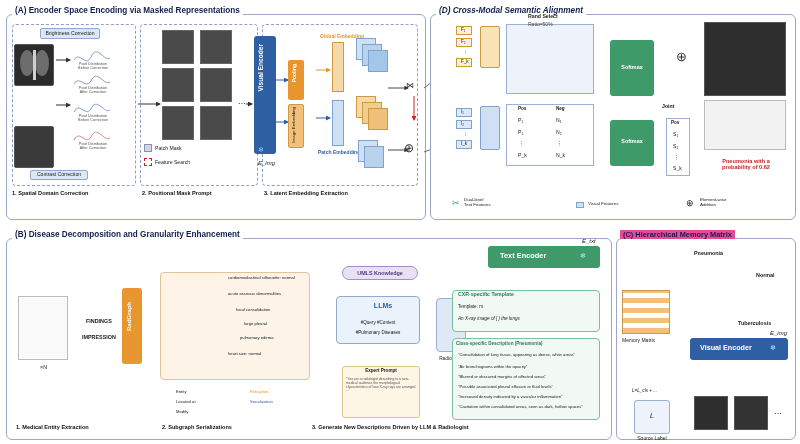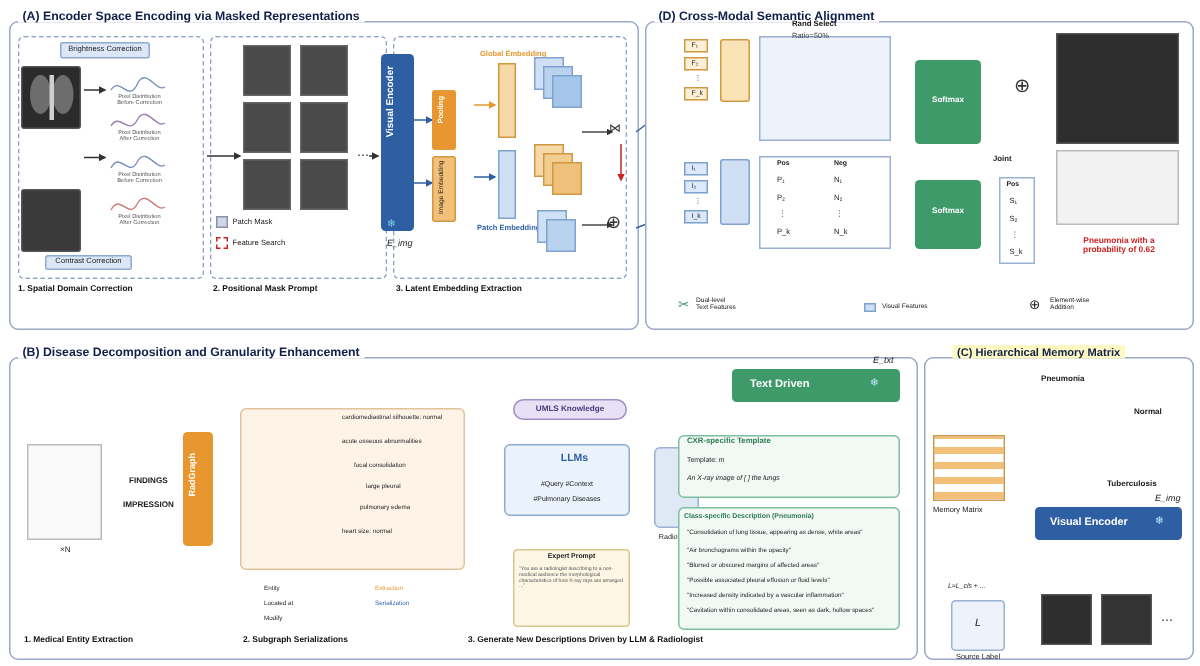--- a/index.html
+++ b/index.html
@@ -152,21 +152,21 @@
 <div class="box" style="left:356px;top:96px;width:20px;height:22px;background:#f6d9a8;border:1px solid #d09840;"></div>
 <div class="box" style="left:362px;top:102px;width:20px;height:22px;background:#f2cd90;border:1px solid #d09840;"></div>
 <div class="box" style="left:368px;top:108px;width:20px;height:22px;background:#eec07a;border:1px solid #d09840;"></div>
 <div class="box" style="left:358px;top:140px;width:20px;height:22px;background:#cfe0f5;border:1px solid #7fa2cf;"></div>
 <div class="box" style="left:364px;top:146px;width:20px;height:22px;background:#b9d3ef;border:1px solid #7fa2cf;"></div>
 
 <div class="lbl" style="left:406px;top:82px;font-size:8px;color:#333;">⋈</div>
 <div class="lbl" style="left:404px;top:142px;font-size:12px;color:#333;">⊕</div>
 
 <div class="panel" style="left:430px;top:14px;width:364px;height:204px;"></div>
-<div class="panel-title" style="left:436px;top:6px;background:#fff;padding:0 3px;">(D) Cross-Modal Semantic Alignment</div>
+<div class="panel-title" style="left:436px;top:6px;background:#fff;padding:0 3px;font-style:italic;">(D) Cross-Modal Semantic Alignment</div>
 
 <div class="box" style="left:456px;top:26px;width:16px;height:9px;background:#fdf0d6;border:1px solid #d09840;"></div>
 <div class="lbl" style="left:461px;top:27px;font-size:4.6px;">F₁</div>
 <div class="box" style="left:456px;top:38px;width:16px;height:9px;background:#fdf0d6;border:1px solid #d09840;"></div>
 <div class="lbl" style="left:461px;top:39px;font-size:4.6px;">F₂</div>
 <div class="lbl" style="left:463px;top:49px;font-size:4.6px;">⋮</div>
 <div class="box" style="left:456px;top:58px;width:16px;height:9px;background:#fdf0d6;border:1px solid #d09840;"></div>
 <div class="lbl" style="left:461px;top:59px;font-size:4.6px;">F_k</div>
 
 <div class="box" style="left:456px;top:108px;width:16px;height:9px;background:#dce9fa;border:1px solid #7fa2cf;"></div>
@@ -278,26 +278,26 @@
 <div class="box" style="left:452px;top:338px;width:148px;height:82px;background:#f2f9f5;border:1px solid #7cc0a0;border-radius:4px;"></div>
 <div class="lbl" style="left:456px;top:341px;font-weight:bold;font-size:4.6px;color:#2d7a55;">Class-specific Description (Pneumonia)</div>
 <div class="lbl" style="left:458px;top:353px;width:140px;font-size:4.2px;">"Consolidation of lung tissue, appearing as dense, white areas"</div>
 <div class="lbl" style="left:458px;top:365px;width:140px;font-size:4.2px;">"Air bronchograms within the opacity"</div>
 <div class="lbl" style="left:458px;top:375px;width:140px;font-size:4.2px;">"Blurred or obscured margins of affected areas"</div>
 <div class="lbl" style="left:458px;top:385px;width:140px;font-size:4.2px;">"Possible associated pleural effusion or fluid levels"</div>
 <div class="lbl" style="left:458px;top:395px;width:140px;font-size:4.2px;">"Increased density indicated by a vascular inflammation"</div>
 <div class="lbl" style="left:458px;top:405px;width:140px;font-size:4.2px;">"Cavitation within consolidated areas, seen as dark, hollow spaces"</div>
 
 <div class="box" style="left:488px;top:246px;width:112px;height:22px;background:#3f9a6a;border-radius:3px;"></div>
-<div class="lbl" style="left:500px;top:252px;color:#fff;font-weight:bold;font-size:7.4px;">Text  Driven</div>
+<div class="lbl" style="left:500px;top:252px;color:#fff;font-weight:bold;font-size:7.4px;">Text  Encoder</div>
 <div class="lbl" style="left:580px;top:252px;color:#bfe9ff;font-size:7px;">❄</div>
 <div class="lbl" style="left:582px;top:238px;font-style:italic;font-size:6px;">E_txt</div>
 
 <div class="panel" style="left:616px;top:238px;width:178px;height:200px;"></div>
-<div class="panel-title" style="left:635px;top:230px;background:#fef9c3;padding:0 3px;font-size:7.4px;">(C) Hierarchical Memory Matrix</div>
+<div class="panel-title" style="left:620px;top:230px;background:#ec4899;padding:0 3px;font-size:7.4px;">(C) Hierarchical Memory Matrix</div>
 
 <div class="lbl" style="left:694px;top:250px;font-weight:bold;font-size:5.4px;">Pneumonia</div>
 <div class="lbl" style="left:756px;top:272px;font-weight:bold;font-size:5.4px;">Normal</div>
 <div class="lbl" style="left:738px;top:320px;font-weight:bold;font-size:5.4px;">Tuberculosis</div>
 
 <div class="box" style="left:622px;top:290px;width:48px;height:44px;background:repeating-linear-gradient(0deg,#f3c07a 0 5px,#fff 5px 10px);border:1px solid #c99a50;"></div>
 <div class="lbl" style="left:622px;top:338px;font-size:5px;">Memory Matrix</div>
 
 <div class="box" style="left:690px;top:338px;width:98px;height:22px;background:#2e5fa3;border-radius:3px;"></div>
 <div class="lbl" style="left:700px;top:344px;color:#fff;font-weight:bold;font-size:7.2px;">Visual  Encoder</div>

